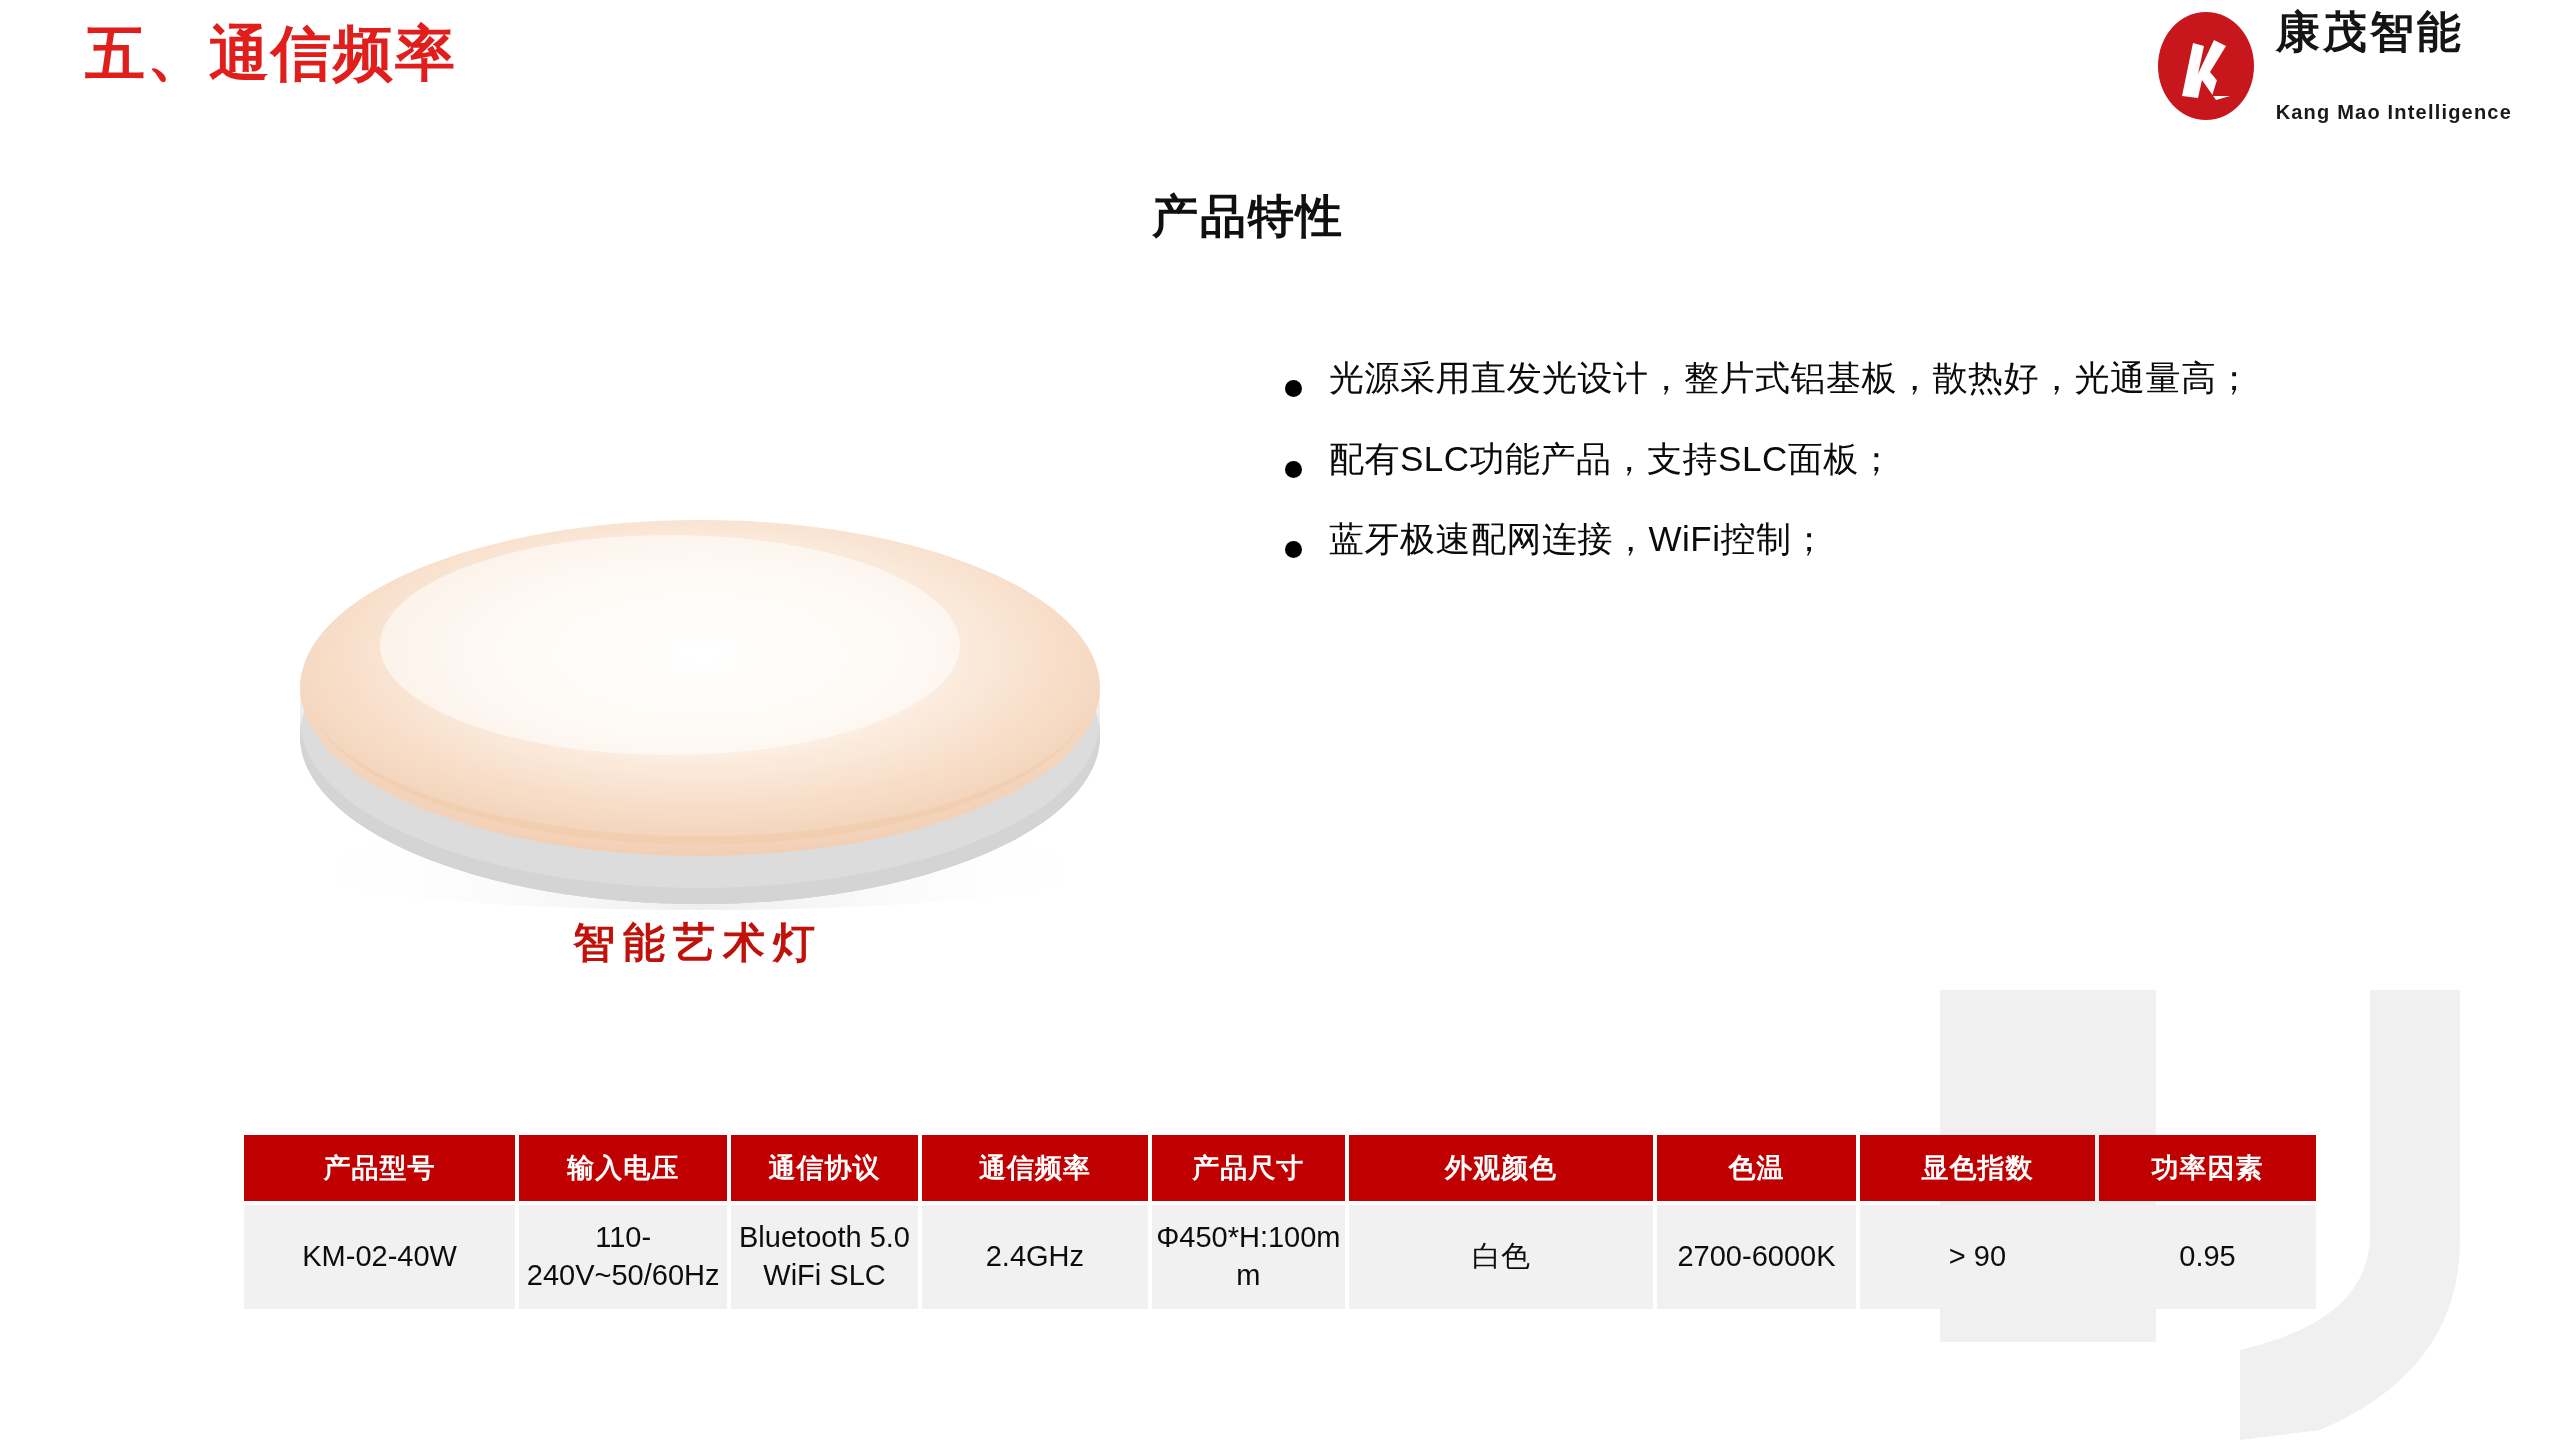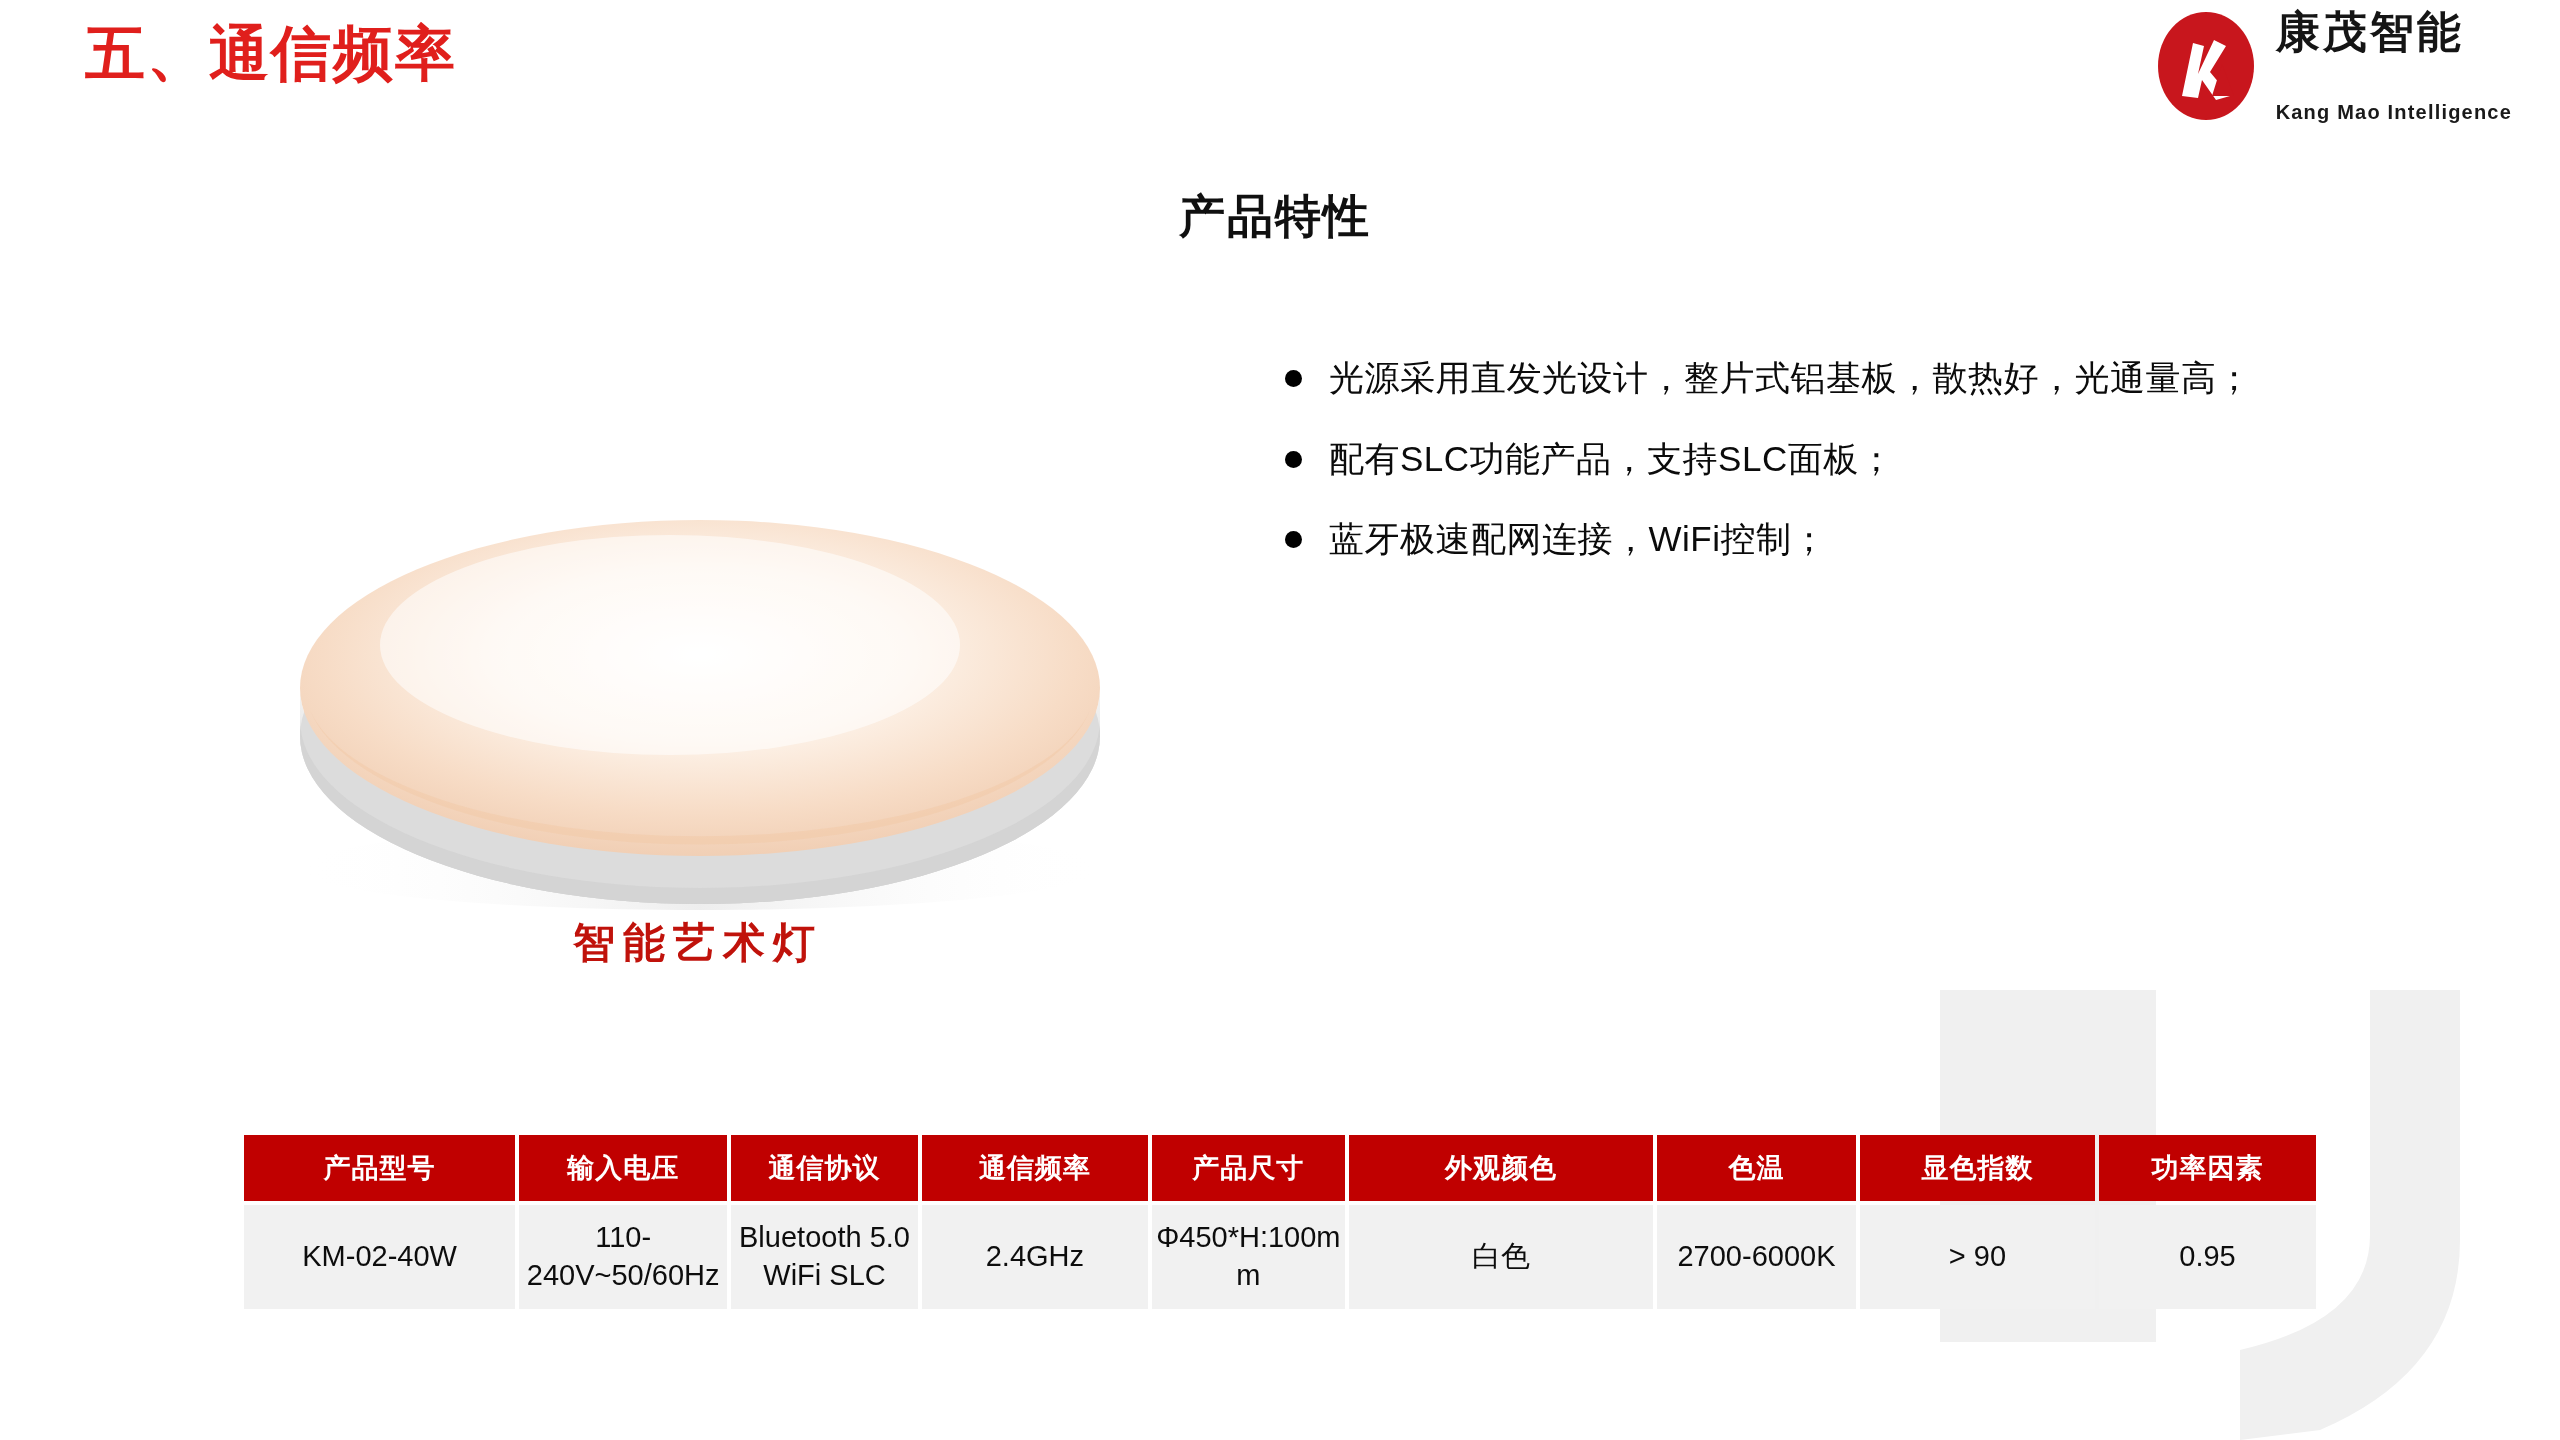--- a/index.html
+++ b/index.html
@@ -102,32 +102,31 @@
   
   .features-heading {
     position: absolute;
     left: 1152px;
     top: 186px;
     font-size: 46px;
     font-weight: bold;
     color: #101010;
     letter-spacing: 2px;
     z-index: 3;
-    margin-left: 27px;
   }
   .features-list {
     position: absolute;
     left: 1285px;
     top: 350px;
     width: 1160px;
     z-index: 3;
   }
   .feature-item {
     display: flex;
-    align-items: flex-start;
+    align-items: center;
     margin-bottom: 24px;
   }
   .feature-bullet {
     flex: 0 0 auto;
     width: 17px;
     height: 17px;
     border-radius: 50%;
     background: #000000;
     margin-top: 20px;
     margin-right: 27px;

